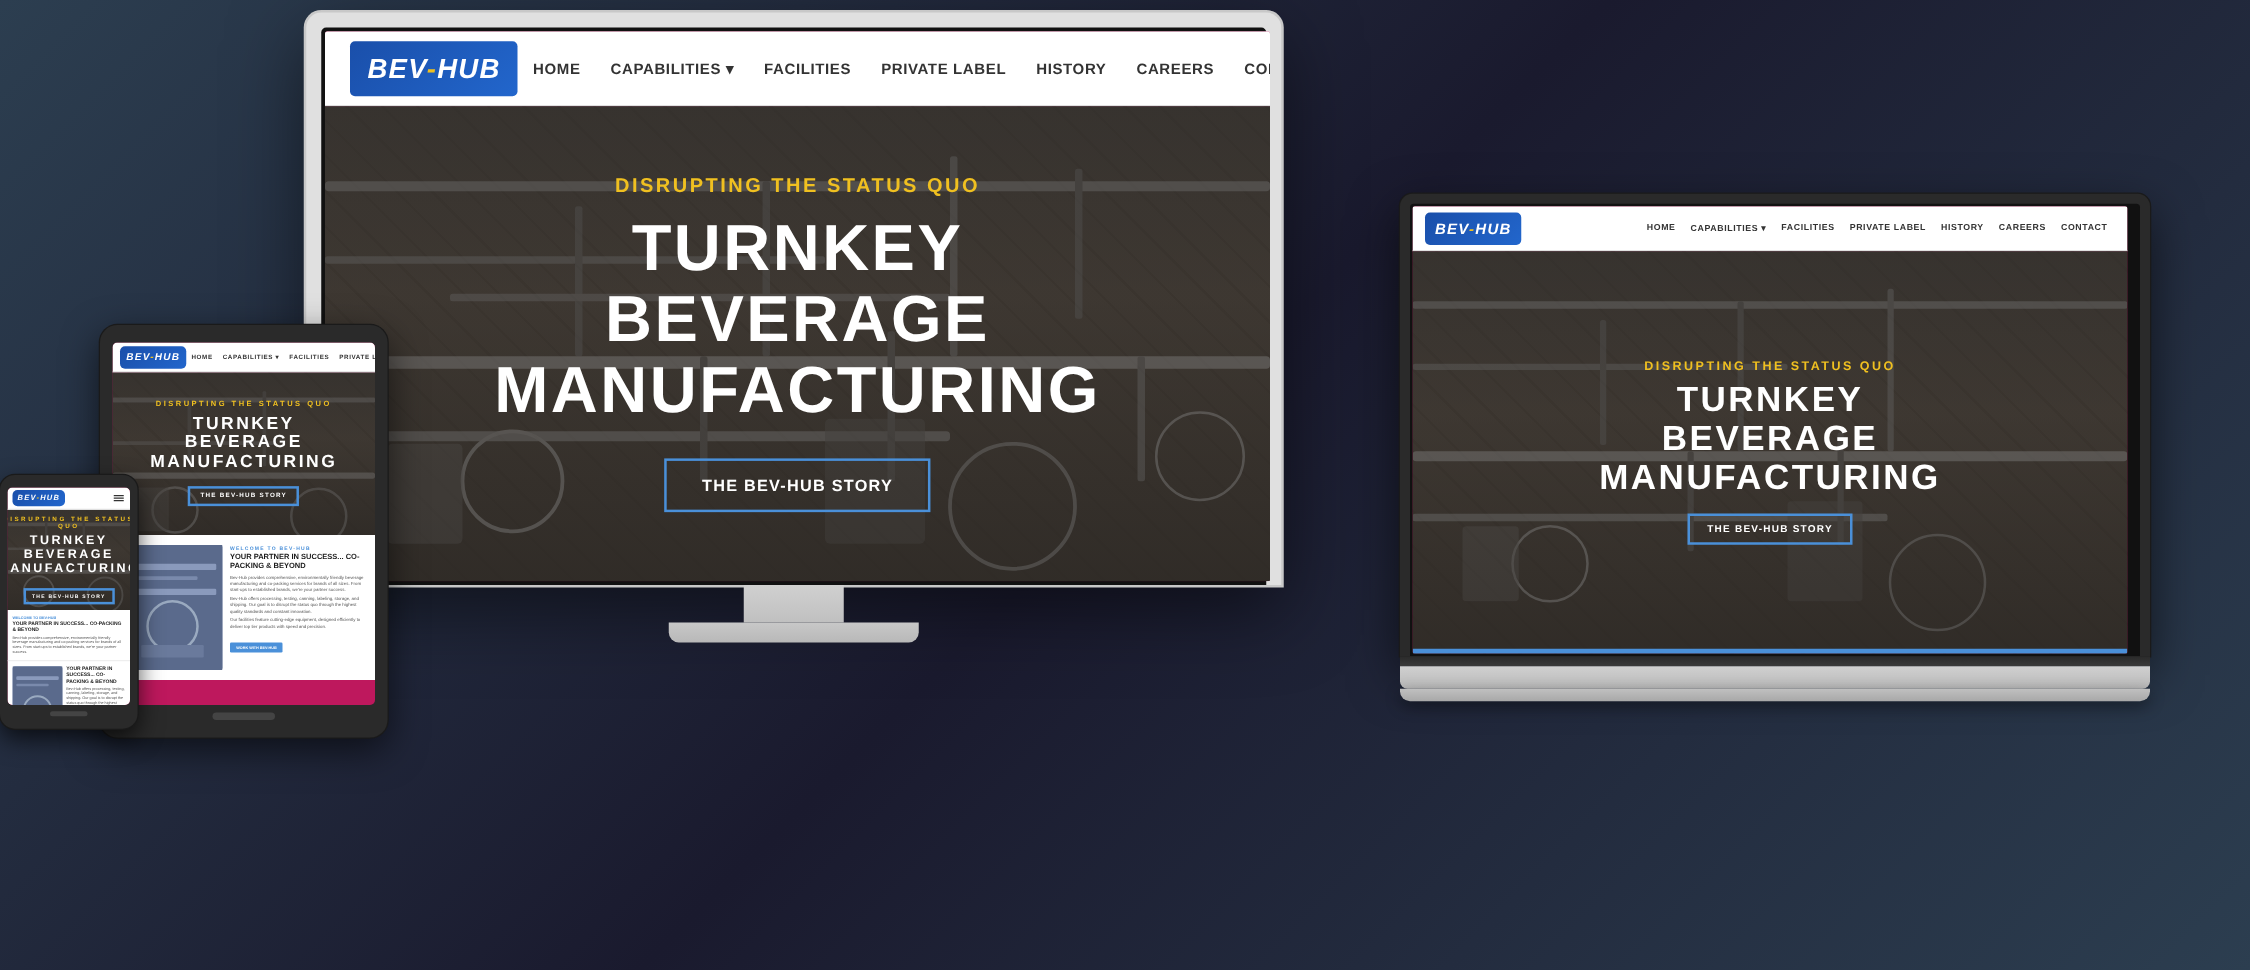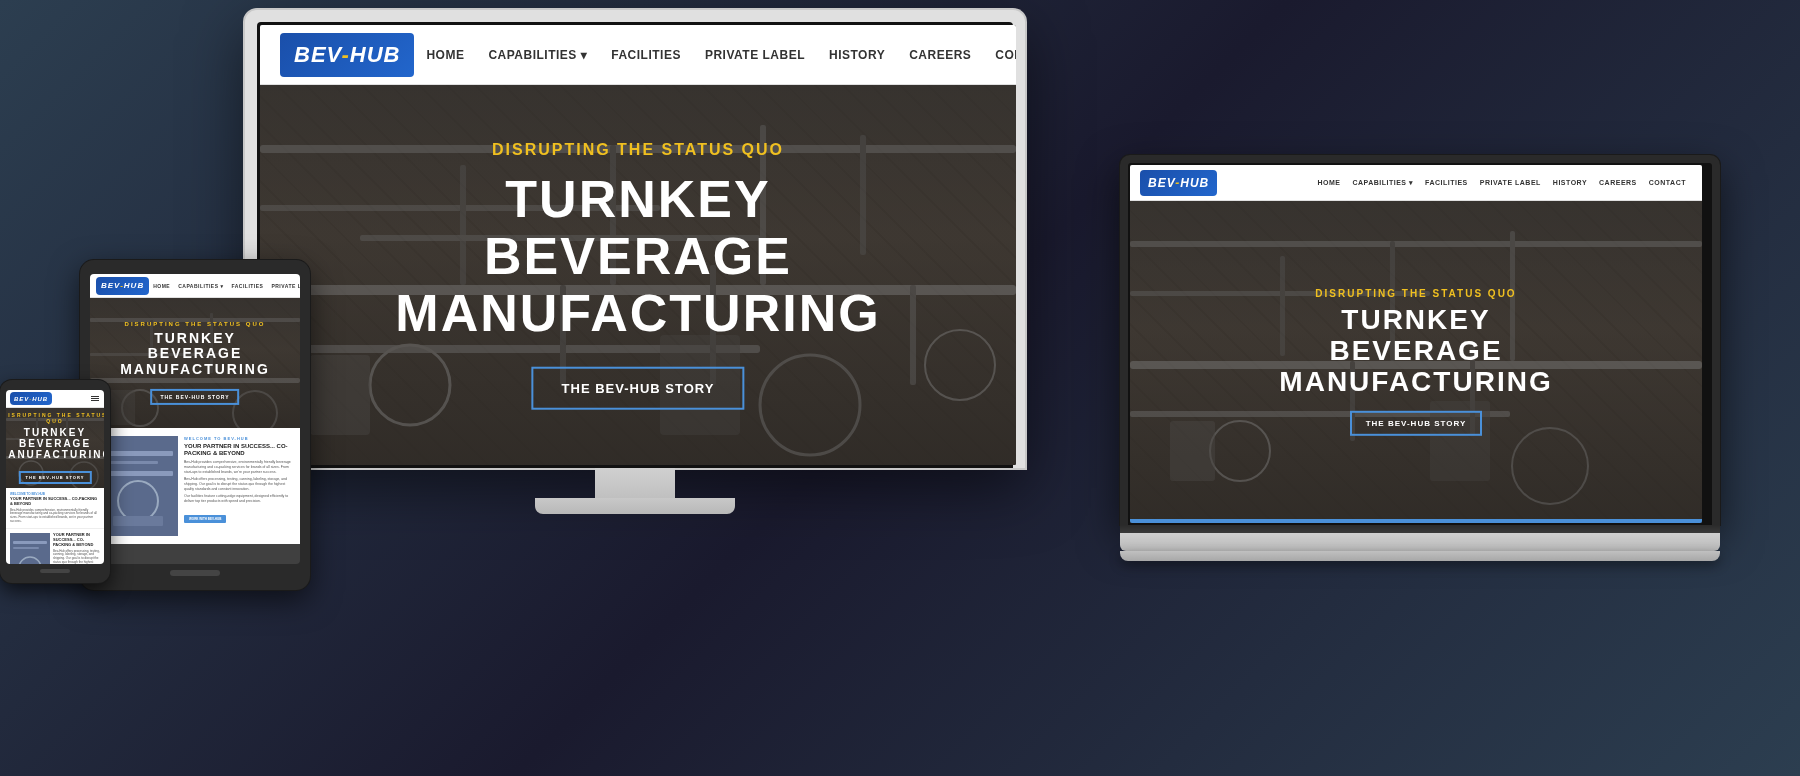--- a/index.html
+++ b/index.html
@@ -152,21 +152,21 @@
       height: 4px;
       background: #444;
       border-radius: 2px;
       margin: 5px auto 0;
     }
 
     
     .site-content {
       width: 100%;
       height: 100%;
-      background: #404040;
+      background: #be185d;
       display: flex;
       flex-direction: column;
     }
 
     
     .nav-bar {
       display: flex;
       align-items: center;
       background: #fff;
       border-bottom: 1px solid #e0e0e0;

